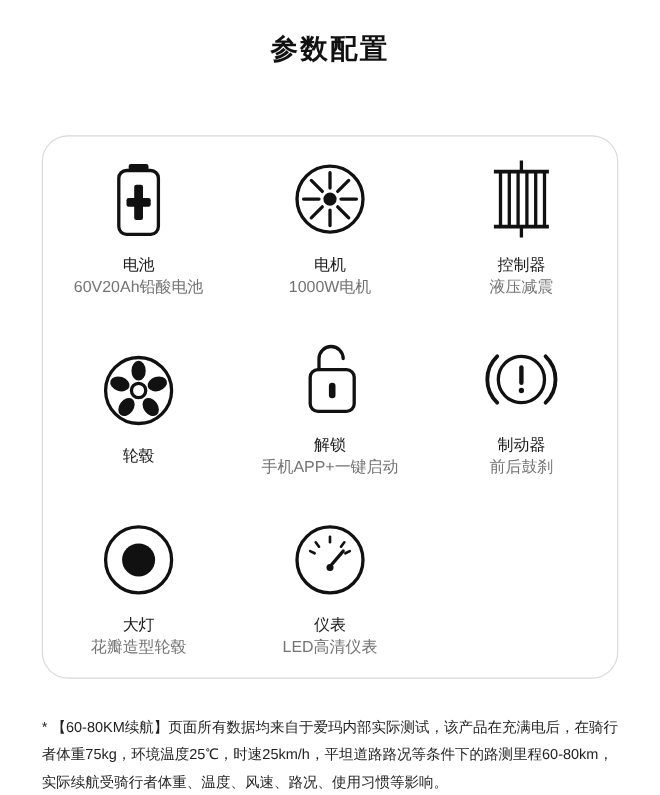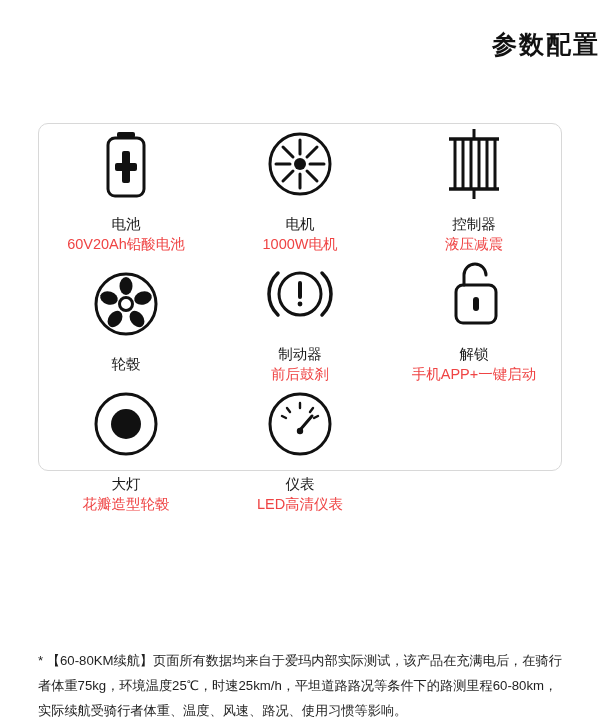--- a/index.html
+++ b/index.html
@@ -15,35 +15,35 @@
     color: #1a1a1a;
     overflow: hidden;
   }
   .page {
     width: 600px;
     height: 723px;
     position: relative;
     padding: 0;
   }
   .page-title {
-    text-align: right;
+    text-align: center;
     font-size: 25px;
     font-weight: bold;
     letter-spacing: 2px;
     margin: 28px 0 0 0;
     color: #111;
   }
   .spec-card {
     position: absolute;
     left: 38px;
     top: 95px;
     width: 524px;
-    height: 348px;
+    height: 494px;
     border: 1px solid #d8d8d8;
-    border-radius: 10px;
+    border-radius: 24px;
     background: #fff;
   }
   .grid {
     width: 100%;
     height: 100%;
     display: grid;
     grid-template-columns: repeat(3, 1fr);
     grid-template-rows: repeat(3, 1fr);
   }
   .cell {
@@ -61,21 +61,21 @@
   }
   .cell-label {
     font-size: 14.5px;
     line-height: 20px;
     text-align: center;
     color: #1a1a1a;
   }
   .cell-sub {
     font-size: 14.5px;
     line-height: 20px;
-    color: #ef4444;
+    color: #737373;
   }
   .footnote {
     position: absolute;
     left: 38px;
     top: 620px;
     width: 526px;
     font-size: 13.2px;
     line-height: 25px;
     color: #1f1f1f;
     text-align: left;
@@ -157,42 +157,42 @@
               <ellipse cx="21" cy="32" rx="6.5" ry="9" transform="rotate(288 21 32)"></ellipse>
             </g>
             <circle cx="38" cy="38" r="6.5" fill="#fff" stroke="#111" stroke-width="3"></circle>
           </svg>
         </div>
         <div class="cell-label">轮毂</div>
       </div>
 
       <div class="cell">
         <div class="icon-wrap">
+          <svg width="68" height="78" viewBox="0 0 68 78" fill="none" stroke="#111" stroke-width="3">
+            <rect x="16" y="30" width="40" height="38" rx="7"></rect>
+            <path d="M24 30 V20 a11 11 0 0 1 22 0" stroke-linecap="round"></path>
+            <rect x="33" y="42" width="6" height="14" rx="3" fill="#111" stroke="none"></rect>
+          </svg>
+        </div>
+        <div class="cell-label">解锁</div>
+        <div class="cell-sub">手机APP+一键启动</div>
+      </div>
+
+      <div class="cell">
+        <div class="icon-wrap">
           <svg width="80" height="76" viewBox="0 0 80 76" fill="none" stroke="#111" stroke-width="3">
             <circle cx="40" cy="38" r="21"></circle>
             <line x1="40" y1="27" x2="40" y2="41" stroke-width="4" stroke-linecap="round"></line>
             <circle cx="40" cy="48" r="2.4" fill="#111" stroke="none"></circle>
             <path d="M18 17 A29 29 0 0 0 18 59" stroke-width="3.5" stroke-linecap="round"></path>
             <path d="M62 17 A29 29 0 0 1 62 59" stroke-width="3.5" stroke-linecap="round"></path>
           </svg>
         </div>
         <div class="cell-label">制动器</div>
         <div class="cell-sub">前后鼓刹</div>
-      </div>
-
-      <div class="cell">
-        <div class="icon-wrap">
-          <svg width="68" height="78" viewBox="0 0 68 78" fill="none" stroke="#111" stroke-width="3">
-            <rect x="16" y="30" width="40" height="38" rx="7"></rect>
-            <path d="M24 30 V20 a11 11 0 0 1 22 0" stroke-linecap="round"></path>
-            <rect x="33" y="42" width="6" height="14" rx="3" fill="#111" stroke="none"></rect>
-          </svg>
-        </div>
-        <div class="cell-label">解锁</div>
-        <div class="cell-sub">手机APP+一键启动</div>
       </div>
 
 
       <div class="cell">
         <div class="icon-wrap">
           <svg width="76" height="76" viewBox="0 0 76 76" fill="none" stroke="#111" stroke-width="3">
             <circle cx="38" cy="38" r="30"></circle>
             <circle cx="38" cy="38" r="15" fill="#111" stroke="none"></circle>
           </svg>
         </div>

